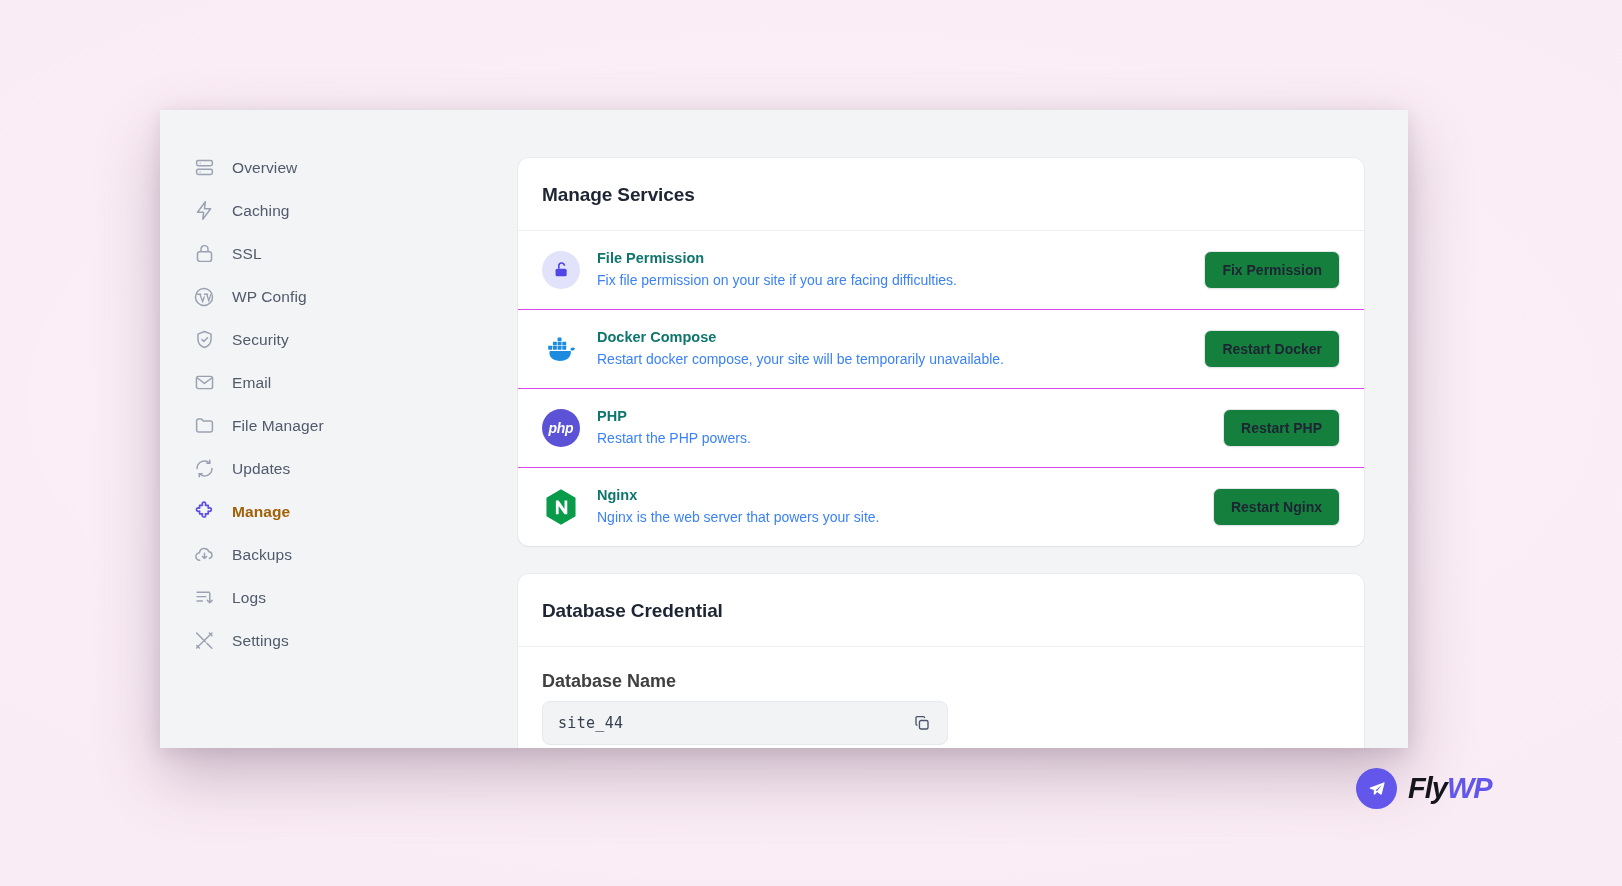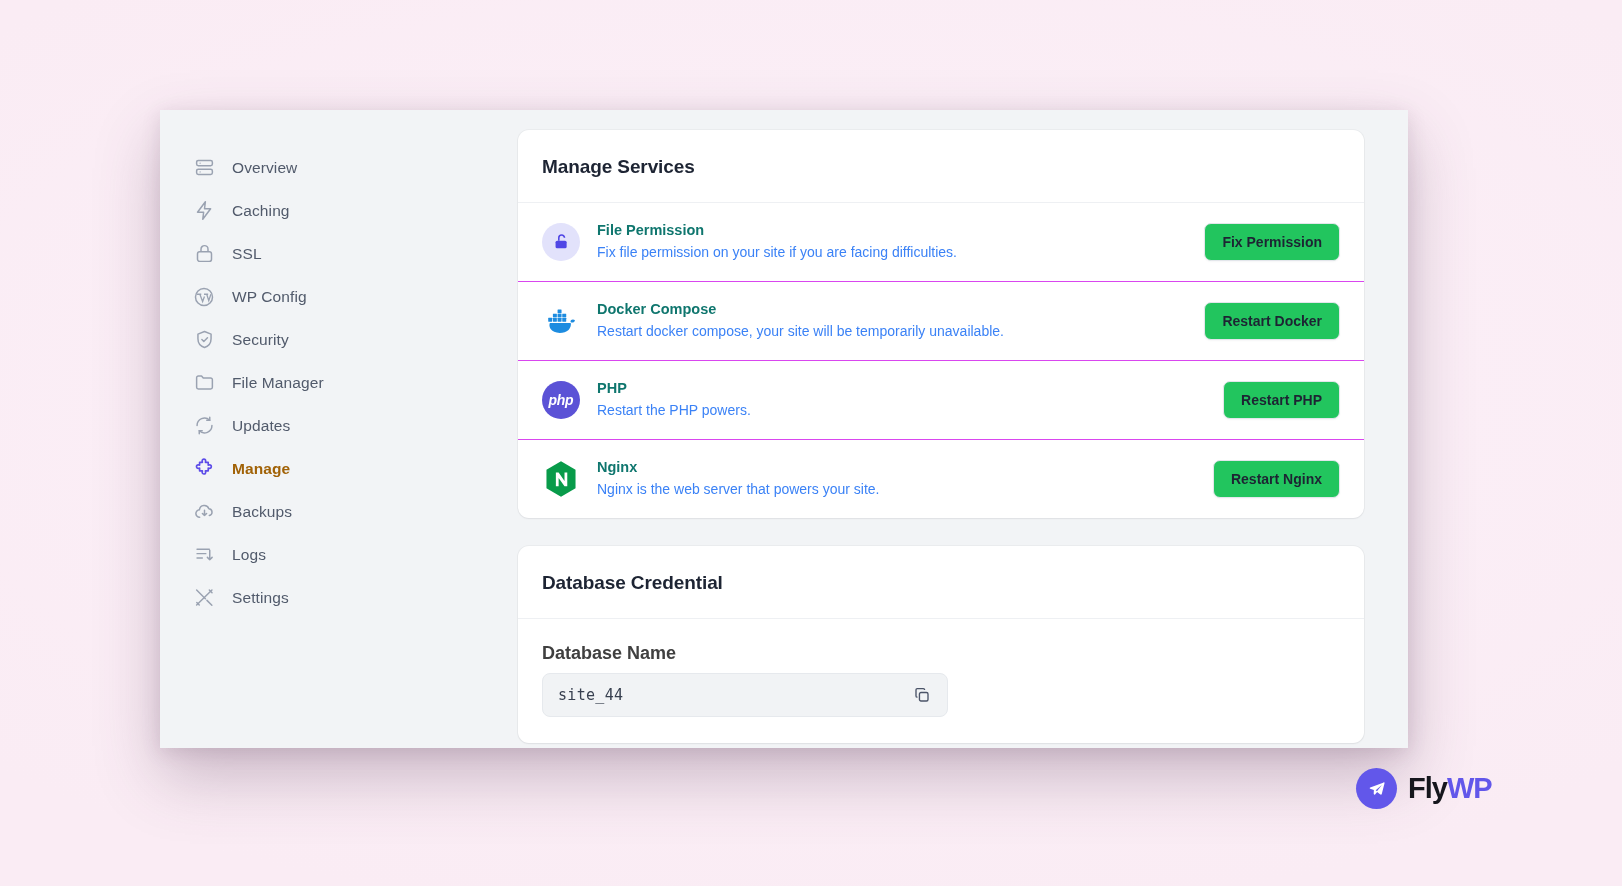--- a/index.html
+++ b/index.html
@@ -75,21 +75,21 @@
 
   .nav-item.active .nav-label {
     color: #a16207;
     font-weight: 600;
   }
   .nav-item.active .nav-icon { color: #5d4ce8; }
 
   
   .content {
     flex: 1;
-    padding: 20px 44px 0 44px;
+    padding: 48px 44px 0 44px;
     overflow: hidden;
   }
 
   .card {
     background: #ffffff;
     border-radius: 11px;
     box-shadow: 0 1px 2px rgba(16,24,40,0.05), 0 0 0 1px rgba(16,24,40,0.035);
   }
 
   .card + .card { margin-top: 28px; }
@@ -134,21 +134,21 @@
     margin-bottom: 5px;
   }
 
   .service-desc {
     font-size: 14px;
     color: #3b82f6;
     line-height: 1.35;
   }
 
   .btn {
-    background: #22c55e;
+    background: #15803d;
     border: 1px solid #e3e6eb;
     border-radius: 7px;
     padding: 0 17px;
     height: 38px;
     font-size: 14px;
     font-weight: 700;
     color: #1d2433;
     font-family: "Liberation Sans", sans-serif;
     cursor: pointer;
     white-space: nowrap;
@@ -227,20 +227,21 @@
   .logo-mark {
     width: 41px; height: 41px;
     border-radius: 50%;
     background: #6257ea;
     display: flex; align-items: center; justify-content: center;
   }
 
   .logo-word {
     font-size: 29px;
     font-weight: 700;
+    font-style: italic;
     letter-spacing: -1px;
     line-height: 1;
   }
   .logo-fly { color: #15161c; }
   .logo-wp  { color: #6257ea; }
 </style>
 </head>
 <body>
 
 <div class="bg-wash"></div>
@@ -293,20 +294,29 @@
     <div class="nav-item">
       <span class="nav-icon">
         <svg width="21" height="21" viewBox="0 0 24 24" fill="none" stroke="currentColor" stroke-width="1.7" stroke-linecap="round" stroke-linejoin="round">
           <path d="M12 2.8 4.5 5.8v5.4c0 5 3.2 8.6 7.5 10 4.3-1.4 7.5-5 7.5-10V5.8z"></path>
           <path d="M9 12l2.2 2.2L15.4 10"></path>
         </svg>
       </span>
       <span class="nav-label">Security</span>
     </div>
 
+    <div class="nav-item">
+      <span class="nav-icon">
+        <svg width="21" height="21" viewBox="0 0 24 24" fill="none" stroke="currentColor" stroke-width="1.7" stroke-linejoin="round">
+          <rect x="2.8" y="5" width="18.4" height="14" rx="2.2"></rect>
+          <path d="m3.4 6.6 8.6 6.4 8.6-6.4"></path>
+        </svg>
+      </span>
+      <span class="nav-label">Email</span>
+    </div>
 
     <div class="nav-item">
       <span class="nav-icon">
         <svg width="21" height="21" viewBox="0 0 24 24" fill="none" stroke="currentColor" stroke-width="1.7" stroke-linejoin="round">
           <path d="M3 6.5a2 2 0 0 1 2-2h3.6l2 2.4H19a2 2 0 0 1 2 2v8.6a2 2 0 0 1-2 2H5a2 2 0 0 1-2-2z"></path>
         </svg>
       </span>
       <span class="nav-label">File Manager</span>
     </div>
 

